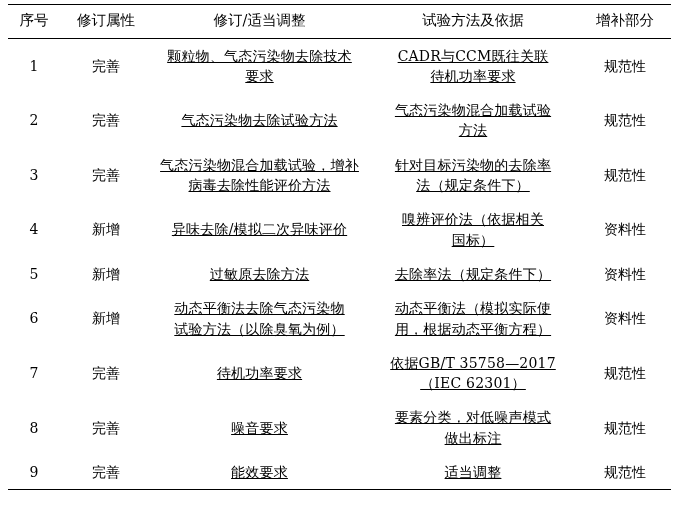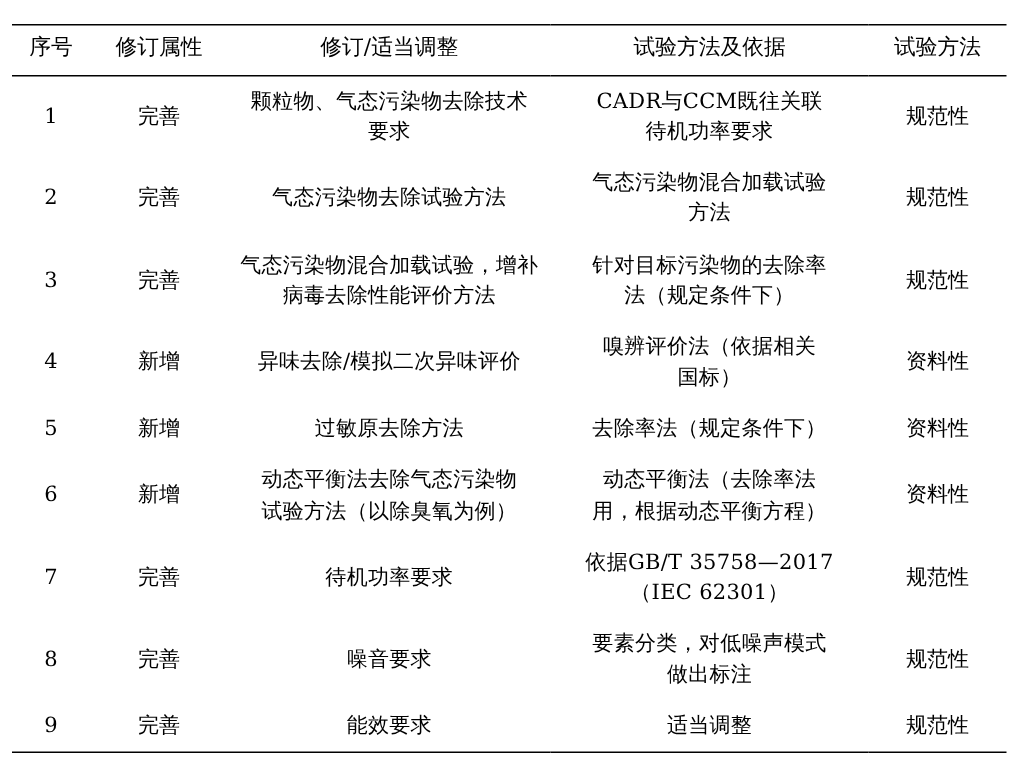--- a/index.html
+++ b/index.html
@@ -11,21 +11,21 @@
     width: 679px;
     height: 513px;
     font-family: "DejaVu Serif", "Liberation Serif", serif;
     color: #000000;
     overflow: hidden;
   }
   .table-wrap {
     width: 679px;
     height: 513px;
     box-sizing: border-box;
-    padding: 16px 8px;
+    padding: 4px 8px;
   }
   table.rev-table {
     width: 663px;
     border-collapse: collapse;
     table-layout: fixed;
   }
   table.rev-table col.c-no      { width: 52px; }
   table.rev-table col.c-attr    { width: 92px; }
   table.rev-table col.c-part    { width: 215px; }
   table.rev-table col.c-method  { width: 212px; }
@@ -48,20 +48,21 @@
     padding: 7px 5px;
     line-height: 1.45;
     border: none;
   }
   table.rev-table tbody tr:last-child td {
     border-bottom: 1.6px solid #000;
   }
   .cell-no { font-size: 14px; }
   .cell-part, .cell-method {
     letter-spacing: 0.2px;
+    text-decoration: underline;
   }
   .nowrap-line { display: block; }
 </style>
 </head>
 <body>
 
 <div class="table-wrap">
   <table class="rev-table">
     <colgroup>
       <col class="c-no">
@@ -78,21 +79,21 @@
         <th>
             <span class="nowrap-line">修订属性</span>
           </th>
         <th>
             <span class="nowrap-line">修订/适当调整</span>
           </th>
         <th>
             <span class="nowrap-line">试验方法及依据</span>
           </th>
         <th>
-            <span class="nowrap-line">试验方法</span>
+            <span class="nowrap-line">增补部分</span>
           </th>
       </tr>
     </thead>
     <tbody id="table-body">
     <tr>
           <td class="cell-no">
             <span class="nowrap-line">1</span>
           </td>
           <td class="cell-attr">
             <span class="nowrap-line">完善</span>
@@ -186,21 +187,21 @@
             <span class="nowrap-line">6</span>
           </td>
           <td class="cell-attr">
             <span class="nowrap-line">新增</span>
           </td>
           <td class="cell-part">
             <span class="nowrap-line">动态平衡法去除气态污染物</span>
             <span class="nowrap-line">试验方法（以除臭氧为例）</span>
           </td>
           <td class="cell-method">
-            <span class="nowrap-line">动态平衡法（去除率法</span>
+            <span class="nowrap-line">动态平衡法（模拟实际使</span>
             <span class="nowrap-line">用，根据动态平衡方程）</span>
           </td>
           <td class="cell-class">
             <span class="nowrap-line">资料性</span>
           </td>
         </tr>
         <tr>
           <td class="cell-no">
             <span class="nowrap-line">7</span>
           </td>

